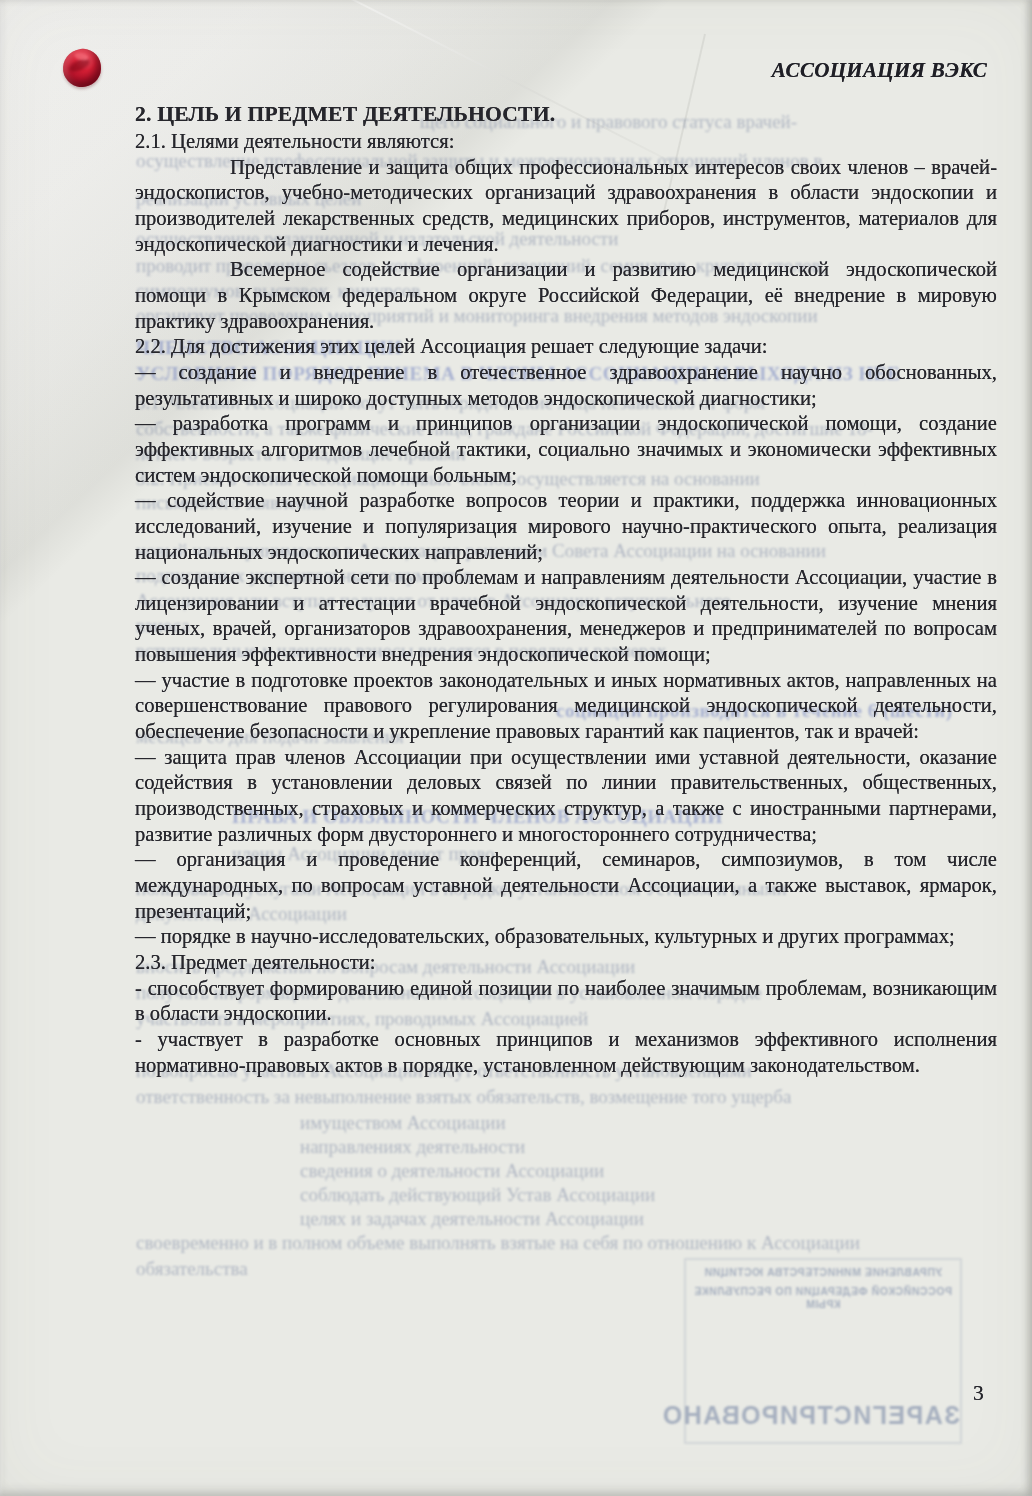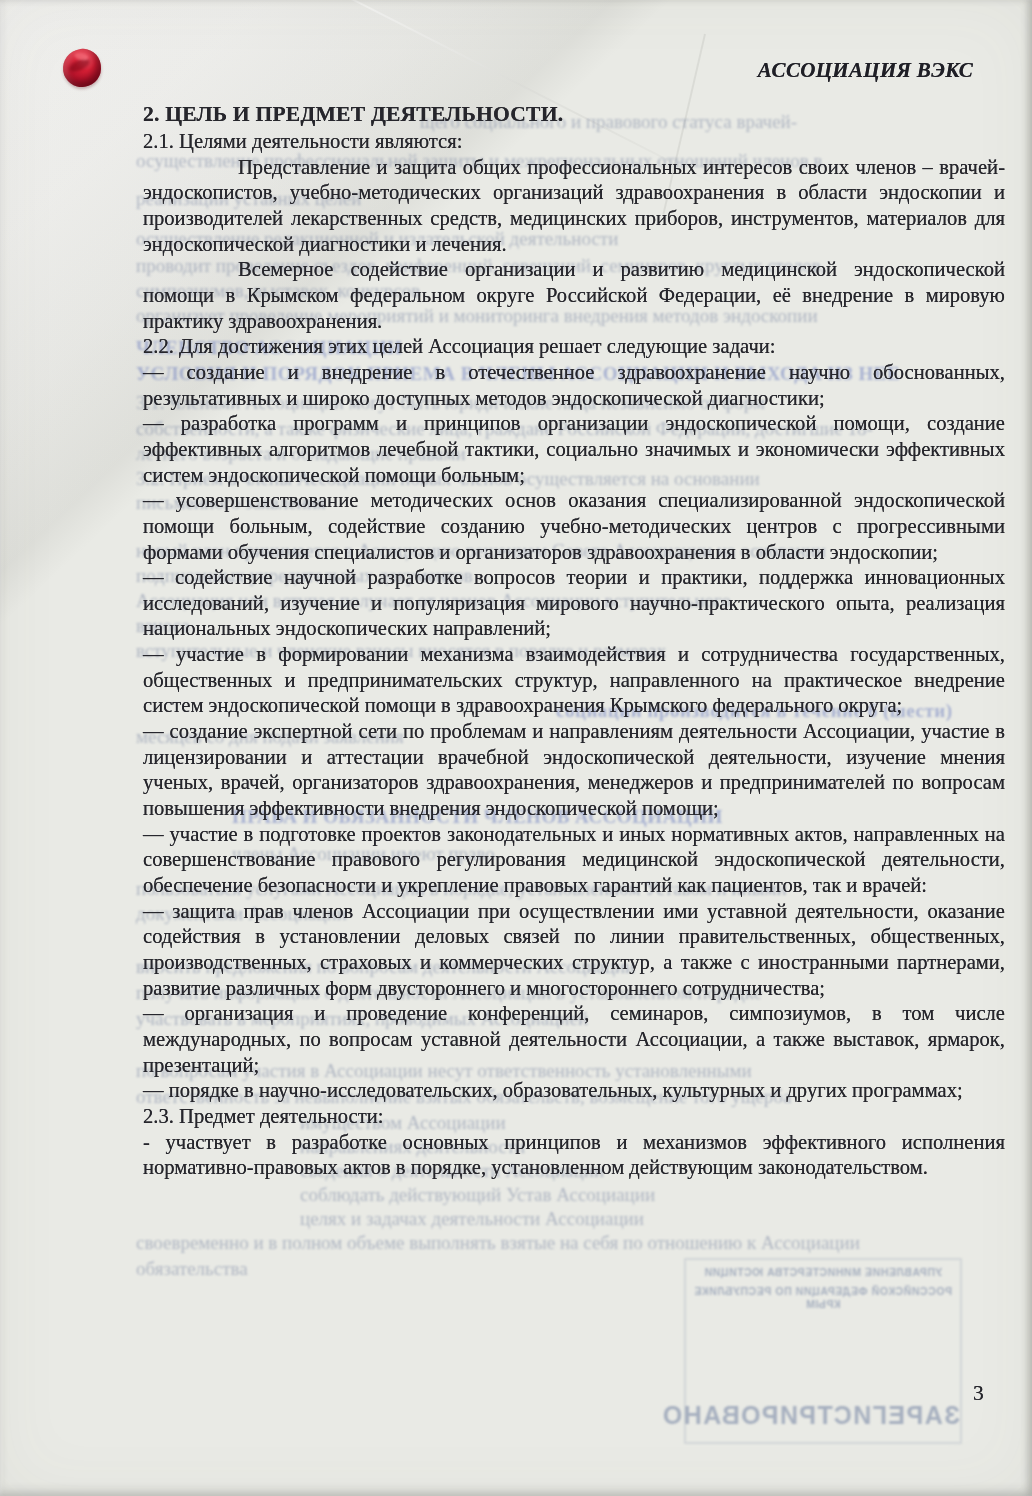--- a/index.html
+++ b/index.html
@@ -42,30 +42,29 @@
     border-radius:52% 48% 50% 50%;transform:rotate(-8deg);
     background:radial-gradient(circle at 62% 30%, #ef5568 0%, #d51f35 30%, #b3132a 55%, #901024 80%, #7c0d1f 100%);
     box-shadow:inset -4px -5px 7px rgba(80,4,16,0.6), inset 3px 4px 6px rgba(255,130,140,0.45), 0 2px 3px rgba(100,30,35,0.3);
   }
   .seal::before{content:'';position:absolute;left:6px;top:11px;width:22px;height:10px;border-radius:50%;
     background:rgba(118,6,20,0.55);filter:blur(1.5px);transform:rotate(-16deg);}
   .seal::after{content:'';position:absolute;left:13px;top:4px;width:14px;height:7px;border-radius:50%;
     background:rgba(250,125,135,0.5);filter:blur(1px);transform:rotate(20deg);}
   
   .org-name{
-    position:absolute;top:58px;right:59px;
+    position:absolute;top:58px;right:45px;
     font-size:21px;font-weight:700;font-style:italic;letter-spacing:.3px;color:#1f1f26;
     text-shadow:0 0 .5px rgba(31,31,38,.85);
   }
   
   .doc{
     position:absolute;left:135px;top:101px;width:862px;
     font-size:20.6px;line-height:25.65px;color:#26262c;
     text-shadow:0 0 .5px rgba(38,38,44,.88);
-    margin-left:8px;
   }
   .doc h1{font-size:21.6px;line-height:26px;margin:0 0 2px 0;letter-spacing:.2px;}
   .doc p{margin:0;text-align:justify;text-justify:inter-word;}
   .doc p.indent{text-indent:95px;}
   
   .ghost-layer{position:absolute;inset:0;pointer-events:none;}
   .ghost{
     position:absolute;white-space:nowrap;overflow:hidden;
     font-size:19px;line-height:22px;
   }
@@ -188,39 +187,38 @@
 
         <p class="indent">Всемерное содействие организации и развитию медицинской эндоскопической помощи в Крымском федеральном округе Российской Федерации, её внедрение в мировую практику здравоохранения.</p>
 
         <p>2.2. Для достижения этих целей Ассоциация решает следующие задачи:</p>
 
         <p>— создание и внедрение в отечественное здравоохранение научно обоснованных, результативных и широко доступных методов эндоскопической диагностики;</p>
 
         <p>— разработка программ и принципов организации эндоскопической помощи, создание эффективных алгоритмов лечебной тактики, социально значимых и экономически эффективных систем эндоскопической помощи больным;</p>
 
 
-        <p>— усовершенствование методических основ оказания специализированной эндоскопической помощи больным, содействие созданию учебно-методических центров с прогрессивными формами обучения специалистов и организаторов здравоохранения в области эндоскопии;</p>
 
         <p>— содействие научной разработке вопросов теории и практики, поддержка инновационных исследований, изучение и популяризация мирового научно-практического опыта, реализация национальных эндоскопических направлений;</p>
 
-        <p>— участие в формировании механизма взаимодействия и сотрудничества государственных, общественных и предпринимательских структур, направленного на практическое внедрение систем эндоскопической помощи в здравоохранения Крымского федерального округа;</p>
 
         <p>— создание экспертной сети по проблемам и направлениям деятельности Ассоциации, участие в лицензировании и аттестации врачебной эндоскопической деятельности, изучение мнения ученых, врачей, организаторов здравоохранения, менеджеров и предпринимателей по вопросам повышения эффективности внедрения эндоскопической помощи;</p>
 
         <p>— участие в подготовке проектов законодательных и иных нормативных актов, направленных на совершенствование правового регулирования медицинской эндоскопической деятельности, обеспечение безопасности и укрепление правовых гарантий как пациентов, так и врачей:</p>
 
         <p>— защита прав членов Ассоциации при осуществлении ими уставной деятельности, оказание содействия в установлении деловых связей по линии правительственных, общественных, производственных, страховых и коммерческих структур, а также с иностранными партнерами, развитие различных форм двустороннего и многостороннего сотрудничества;</p>
 
         <p>— организация и проведение конференций, семинаров, симпозиумов, в том числе международных, по вопросам уставной деятельности Ассоциации, а также выставок, ярмарок, презентаций;</p>
 
         <p>— порядке в научно-исследовательских, образовательных, культурных и других программах;</p>
 
         <p>2.3. Предмет деятельности:</p>
 
 
+        <p>- способствует формированию единой позиции по наиболее значимым проблемам, возникающим в области эндоскопии.</p>
 
         <p>- участвует в разработке основных принципов и механизмов эффективного исполнения нормативно-правовых актов в порядке, установленном действующим законодательством.</p>
       </div>
   </div>
 
   <div class="stamp">
     <div>
 
         <div class="stamp-small">УПРАВЛЕНИЕ МИНИСТЕРСТВА ЮСТИЦИИ</div>
 

